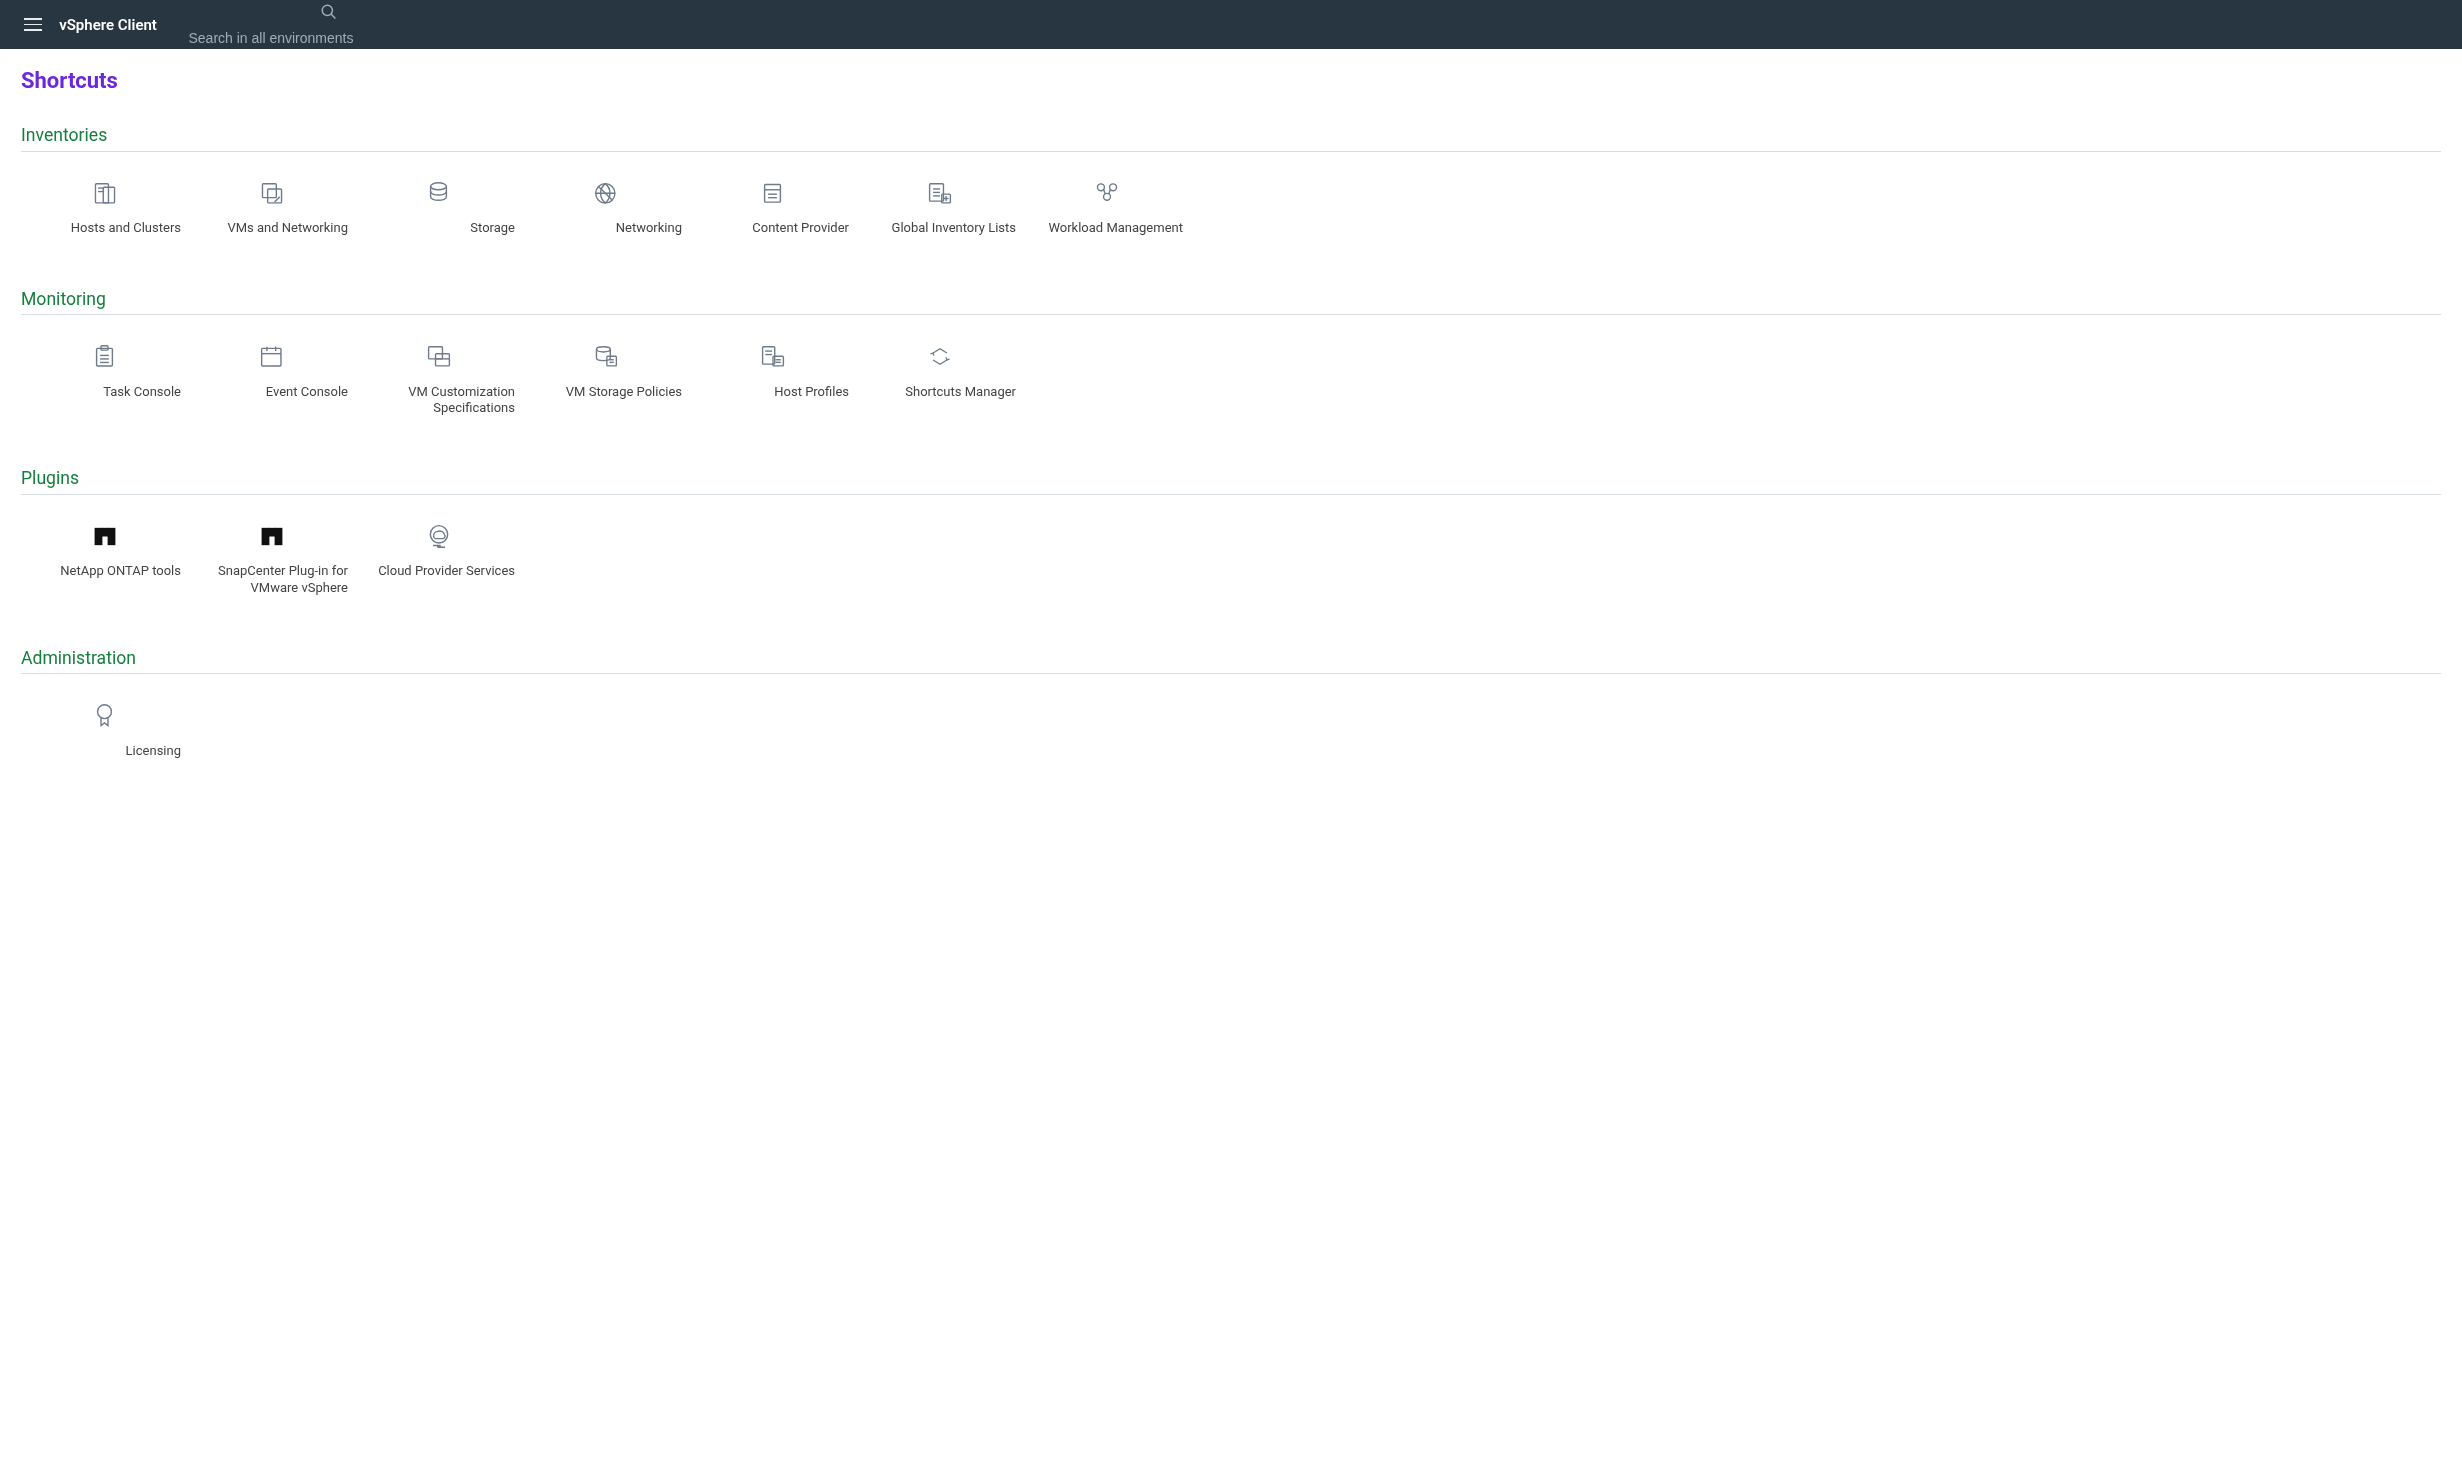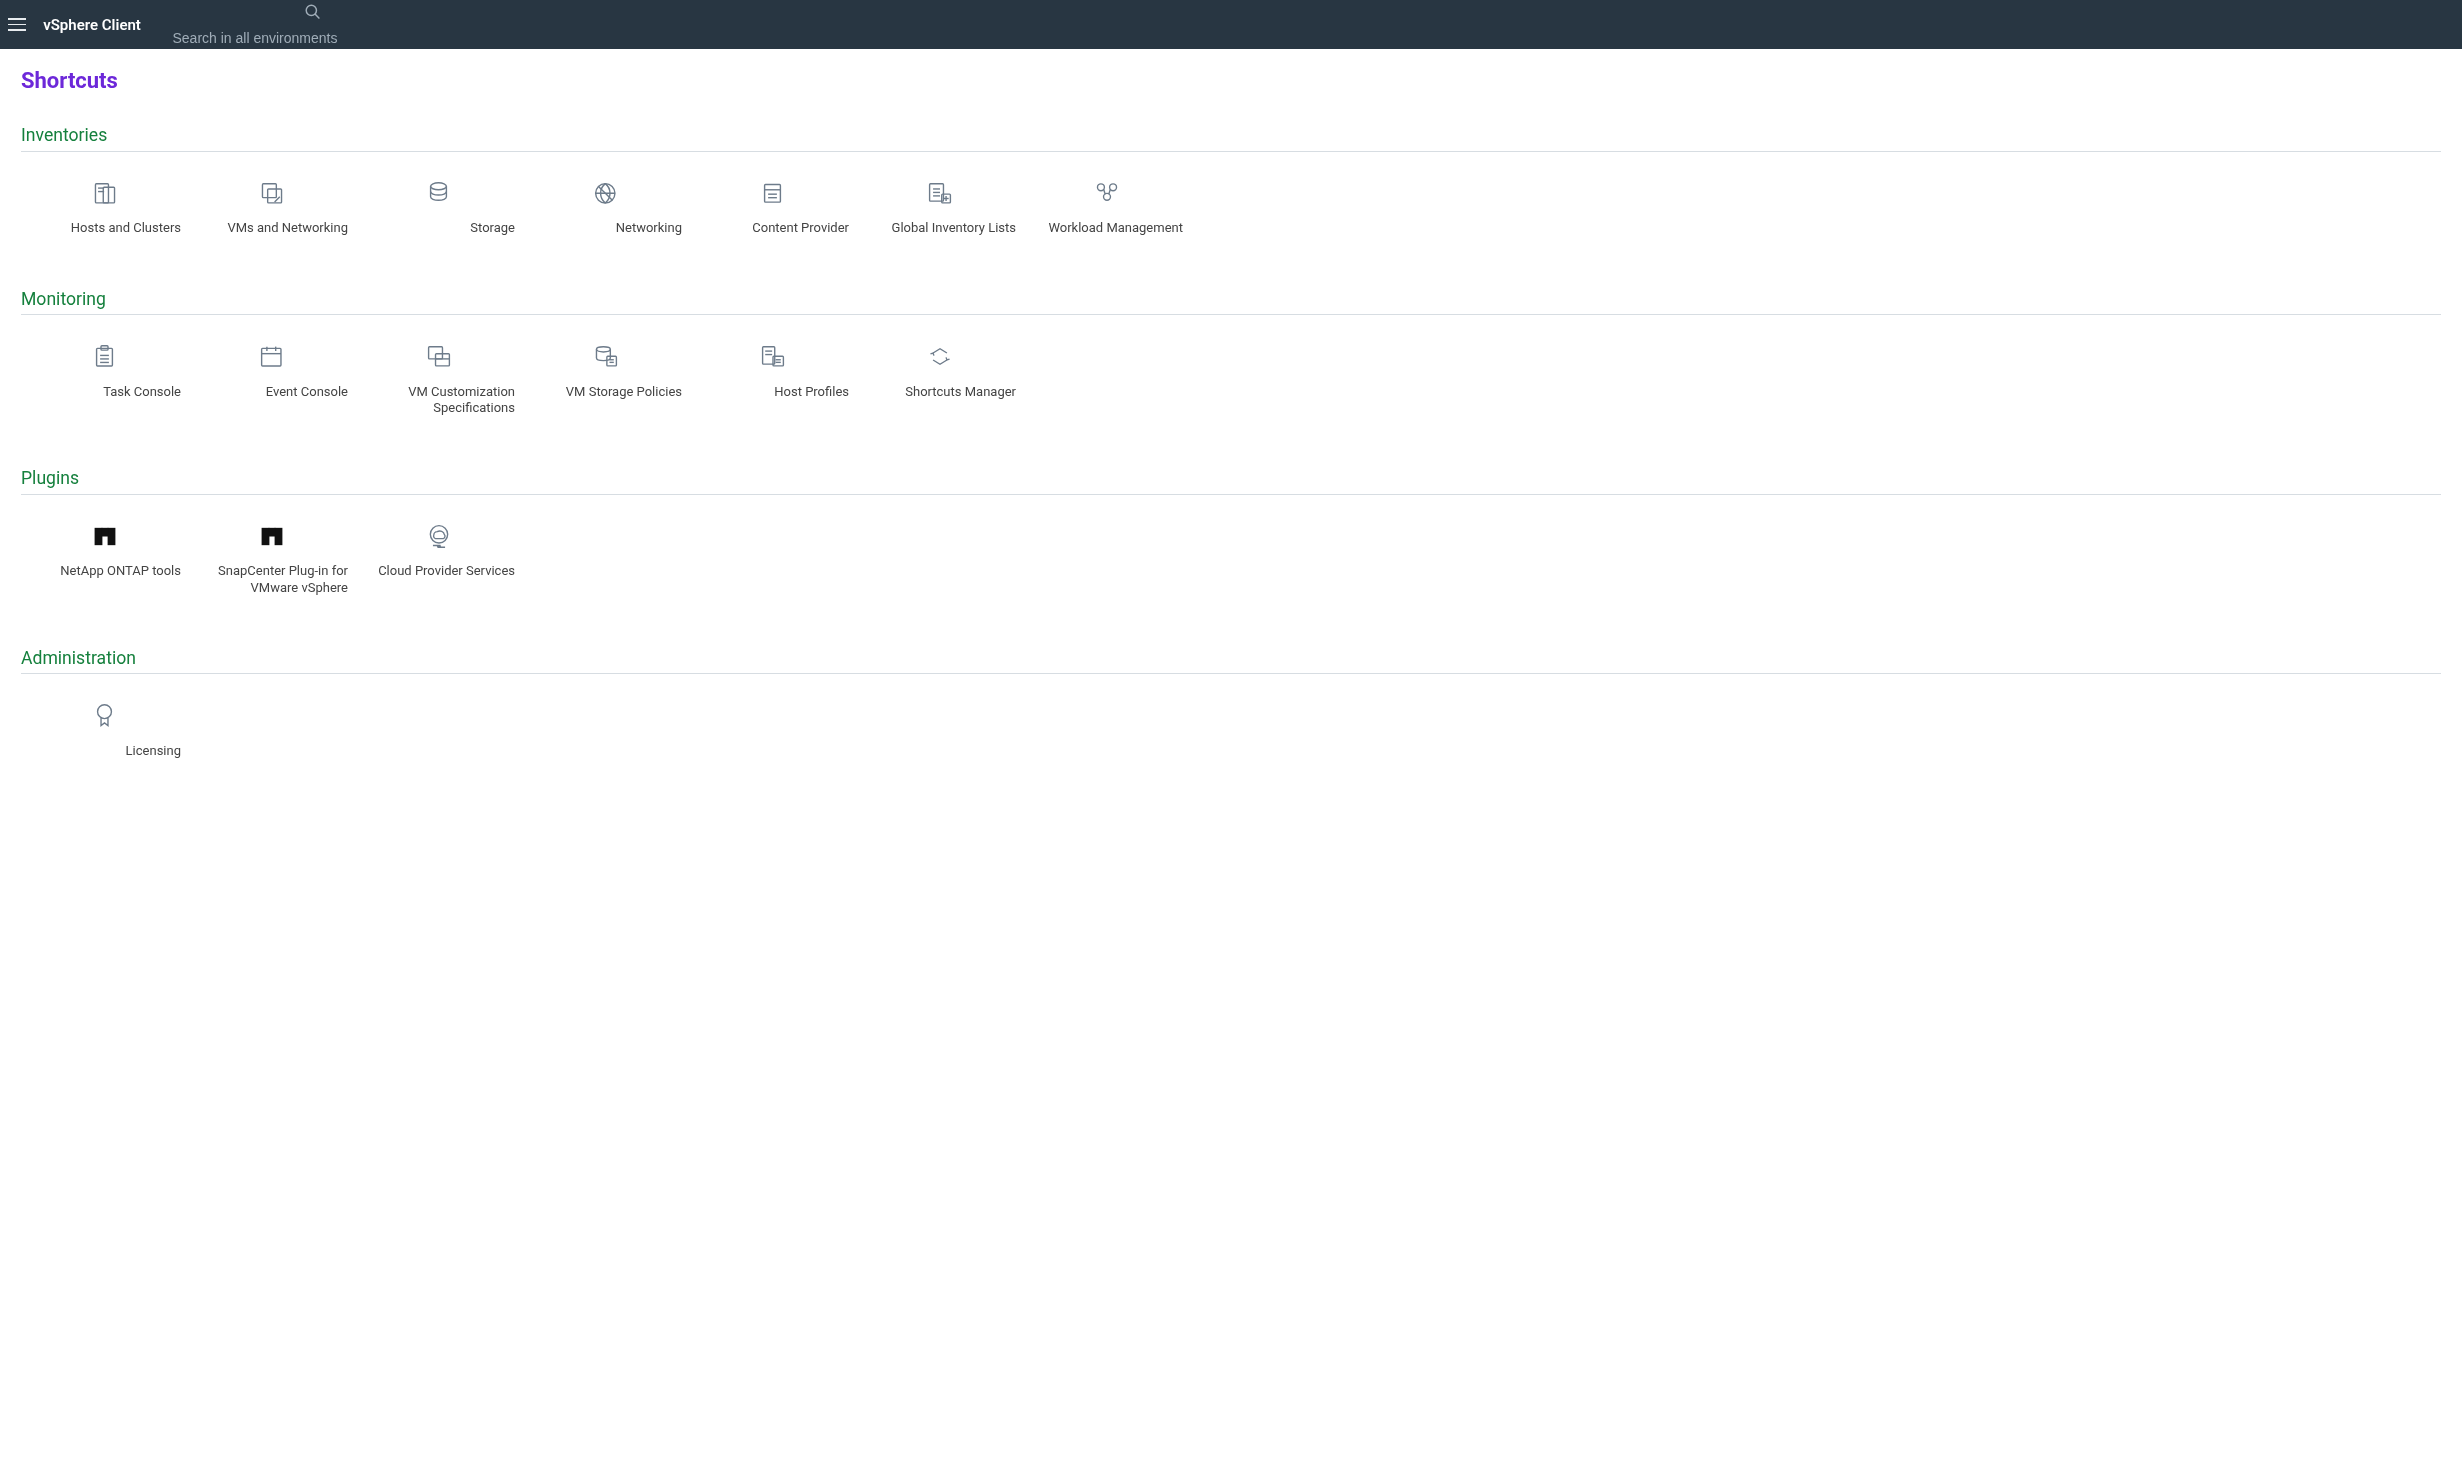--- a/index.html
+++ b/index.html
@@ -6,21 +6,21 @@
     body {
       font-family: -apple-system, BlinkMacSystemFont, "Segoe UI", Roboto, "Helvetica Neue", Arial, sans-serif;
       background: #fff;
       color: #333;
     }
     .header {
       background: #283642;
       height: 49px;
       display: flex;
       align-items: center;
-      padding: 0 8px;
+      padding: 0 24px;
       gap: 17.6px;
     }
     .hamburger {
       cursor: pointer;
       display: flex;
       flex-direction: column;
       gap: 3.5px;
     }
     .hamburger span {
       display: block;

